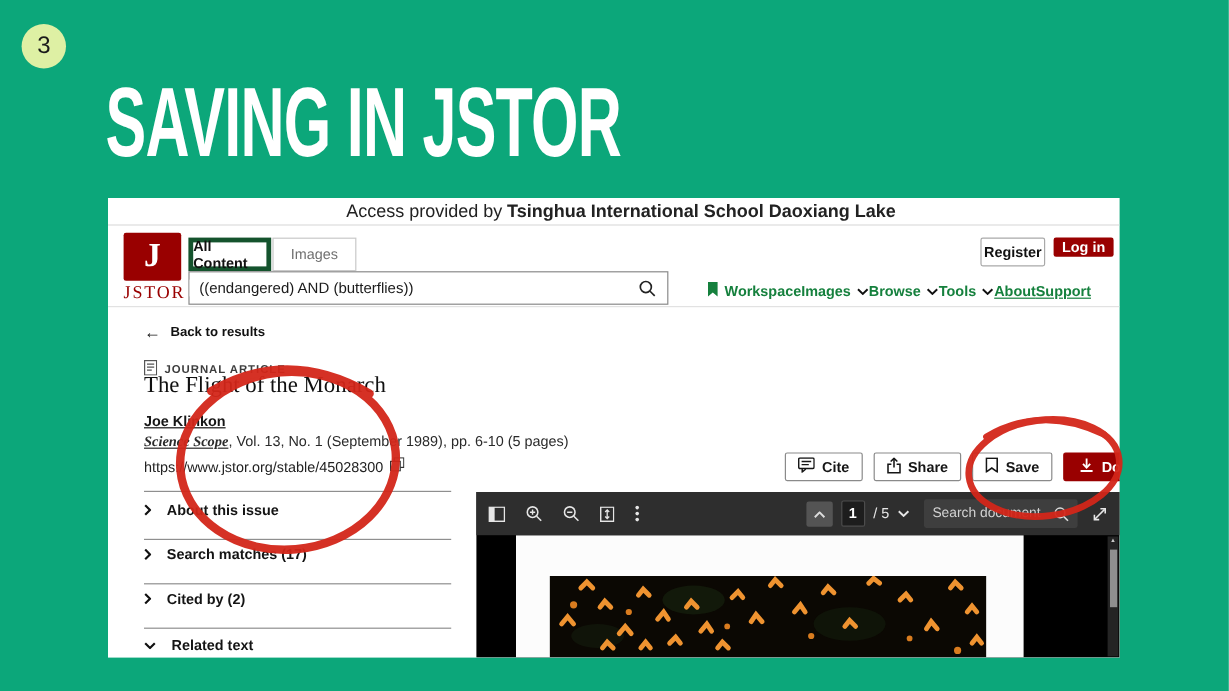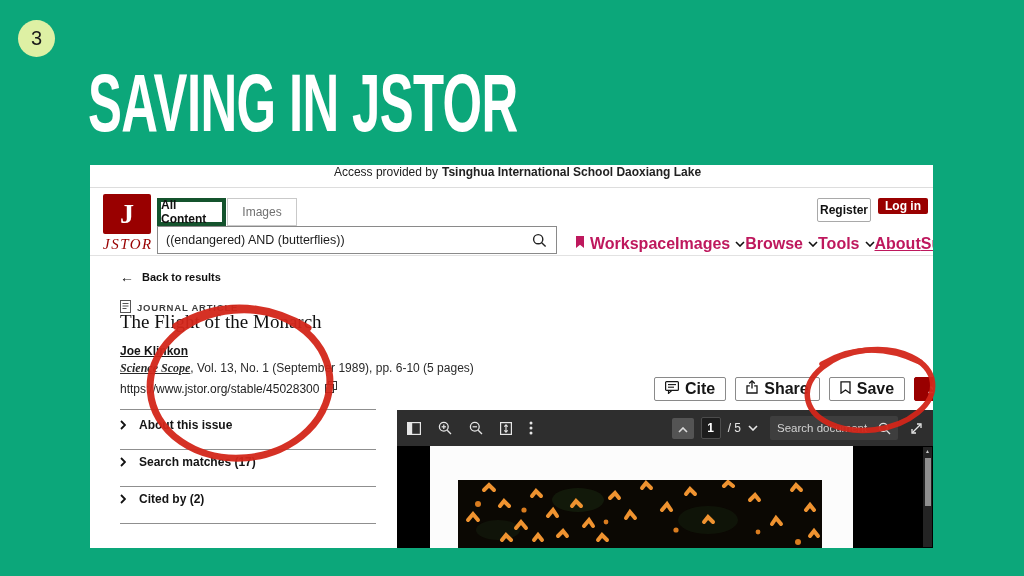--- a/index.html
+++ b/index.html
@@ -11,47 +11,47 @@
            background:#def0a4; display:flex; align-items:center; justify-content:center;
            font-size:20px; color:#1a1a1a; }
   .slide-title { position:absolute; left:88px; top:62px; color:#fff; font-weight:bold;
                  font-size:82px; line-height:1; white-space:nowrap;
                  transform:scaleX(0.62); transform-origin:left top; letter-spacing:-1px; }
 
   
   .shot { position:absolute; left:90px; top:165px; width:843px; height:383px; background:#fff;
           color:#1b1b1b; overflow:hidden; }
   .access-bar { position:absolute; left:0; top:0; width:100%; height:23px; border-bottom:1px solid #ddd;
-                display:flex; align-items:flex-start; justify-content:center; font-size:12px; color:#222;padding-left:12px; }
+                display:flex; align-items:center; justify-content:center; font-size:15px; color:#222;padding-left:12px; }
   .access-bar .pre { margin-right:4px; }
   .access-bar .inst { font-weight:bold; }
 
   .logo { position:absolute; left:13px; top:29px; width:48px; text-align:center; }
   .logo-sq { width:48px; height:40px; background:#900; border-radius:2px; position:relative;
              display:flex; align-items:center; justify-content:center; }
   .logo-sq span { color:#fff; font-family:"Liberation Serif", serif; font-size:28px; font-weight:bold; }
-  .logo-word { font-family:"Liberation Serif", serif; color:#900; font-size:15px; letter-spacing:1.5px; margin-top:2px;font-style:italic; }
+  .logo-word { font-family:"Liberation Serif", serif; color:#900; font-size:15px; letter-spacing:1.5px; margin-top:2px; }
 
   .tab { position:absolute; top:33px; height:28px; display:flex; align-items:center; justify-content:center;
          font-size:12px; background:#fff; }
   .tab-active { left:67px; width:69px; border:4px solid #14532d; font-weight:bold; color:#111; }
   .tab-idle { left:137px; width:70px; border:1px solid #c9c9c9; color:#707070; }
   .search-box { position:absolute; left:67px; top:61px; width:400px; height:28px; border:1px solid #8a8a8a;
                 display:flex; align-items:center; background:#fff; }
   .search-box input { border:0; outline:none; flex:1; font-size:12.5px; padding:0 8px; font-family:inherit; color:#1b1b1b; }
   .search-box .mag { margin-right:9px; color:#222; display:flex; }
 
   .btn-register { position:absolute; left:727px; top:33px; width:54px; height:24px; border:1px solid #a9a9a9;
                   background:#fff; font-size:12px; font-weight:bold; color:#111;
                   display:flex; align-items:center; justify-content:center; border-radius:2px;text-align:right; }
   .btn-login { position:absolute; left:788px; top:33px; width:50px; height:16px; background:#900; color:#fff;
                font-size:12px; font-weight:bold; display:flex; align-items:center; justify-content:center; border-radius:2px; }
 
-  .top-nav { position:absolute; left:485px; top:70px; width:348px; display:flex; justify-content:flex-start;
-             align-items:center; font-size:16px; font-weight:bold; color:#be185d; }
+  .top-nav { position:absolute; left:485px; top:70px; width:348px; display:flex; justify-content:center;
+             align-items:center; font-size:12px; font-weight:bold; color:#15803d; }
   .nav-item { display:flex; align-items:center; gap:5px; white-space:nowrap; }
   .u { text-decoration:underline; }
   .hdr-line { position:absolute; left:0; top:90px; width:100%; height:1px; background:#e2e2e2; }
 
   .back-link { position:absolute; left:30px; top:104px; display:flex; align-items:center; gap:8px;
                font-size:11px; font-weight:bold; color:#111; }
   .back-link .arr { font-size:14px; }
 
   .art-type { position:absolute; left:30px; top:135px; display:flex; align-items:center; gap:6px;
               font-size:9.5px; font-weight:bold; letter-spacing:0.8px; color:#3d3d3d; }
@@ -65,21 +65,21 @@
   .art-url { position:absolute; left:30px; top:216px; font-size:12px; color:#222;
              display:flex; align-items:center; gap:6px; }
 
   .rule { position:absolute; left:30px; width:256px; height:1px; background:#8f8f8f; }
   .acc-row { position:absolute; left:30px; width:256px; display:flex; align-items:center; gap:13px;
              font-size:12px; font-weight:bold; color:#141414; }
   .chev { display:flex; color:#111; }
 
   .actions { position:absolute; left:564px; top:212px; display:flex; gap:9px; }
   .act-btn { height:24px; border:1px solid #8a8a8a; border-radius:2px; background:#fff; color:#161616;
-             font-size:16px; font-weight:bold; display:flex; align-items:center; justify-content:center;
+             font-size:12px; font-weight:bold; display:flex; align-items:center; justify-content:center;
              gap:6px; padding:0 10px; }
   .act-download { background:#900; border-color:#900; color:#fff; padding:0 12px; }
 
   
   .pdf { position:absolute; left:307px; top:245px; width:536px; height:138px; background:#000; }
   .pdf-bar { height:36px; background:#2e2e2e; display:flex; align-items:center; padding:0 10px; color:#e6e6e6; }
   .pdf-bar .ico { display:flex; margin-right:17px; }
   .pg-group { margin-left:auto; display:flex; align-items:center; gap:7px; }
   .pg-up { width:22px; height:21px; background:#545454; border-radius:2px; display:flex;
            align-items:center; justify-content:center; }
@@ -229,20 +229,28 @@
   <div class="rule" style="top:321px"></div>
   <div class="acc-row" style="top:327px">
     <span class="chev">
       <svg width="6" height="10" viewBox="0 0 6 10">
           <polyline points="1,1 5,5 1,9" fill="none" stroke="currentColor" stroke-width="1.8"></polyline>
         </svg>
     </span>
     <span>Cited by (2)</span>
   </div>
   <div class="rule" style="top:358px"></div>
+  <div class="acc-row" style="top:366px">
+    <span class="chev">
+      <svg width="10" height="6" viewBox="0 0 10 6">
+          <polyline points="1,1 5,5 9,1" fill="none" stroke="currentColor" stroke-width="1.8"></polyline>
+        </svg>
+    </span>
+    <span>Related text</span>
+  </div>
 
   <div class="actions">
     <div class="act-btn">
       <span>
         <svg width="14" height="13" viewBox="0 0 14 13">
             <rect x="0.6" y="0.6" width="12.8" height="8.8" rx="1" fill="none" stroke="currentColor" stroke-width="1.2"></rect>
             <path d="M3.5 9.8v2.6l3-2.6" fill="none" stroke="currentColor" stroke-width="1.2"></path>
             <line x1="3" y1="3.6" x2="11" y2="3.6" stroke="currentColor" stroke-width="1.1"></line>
             <line x1="3" y1="6.2" x2="9" y2="6.2" stroke="currentColor" stroke-width="1.1"></line>
           </svg>

